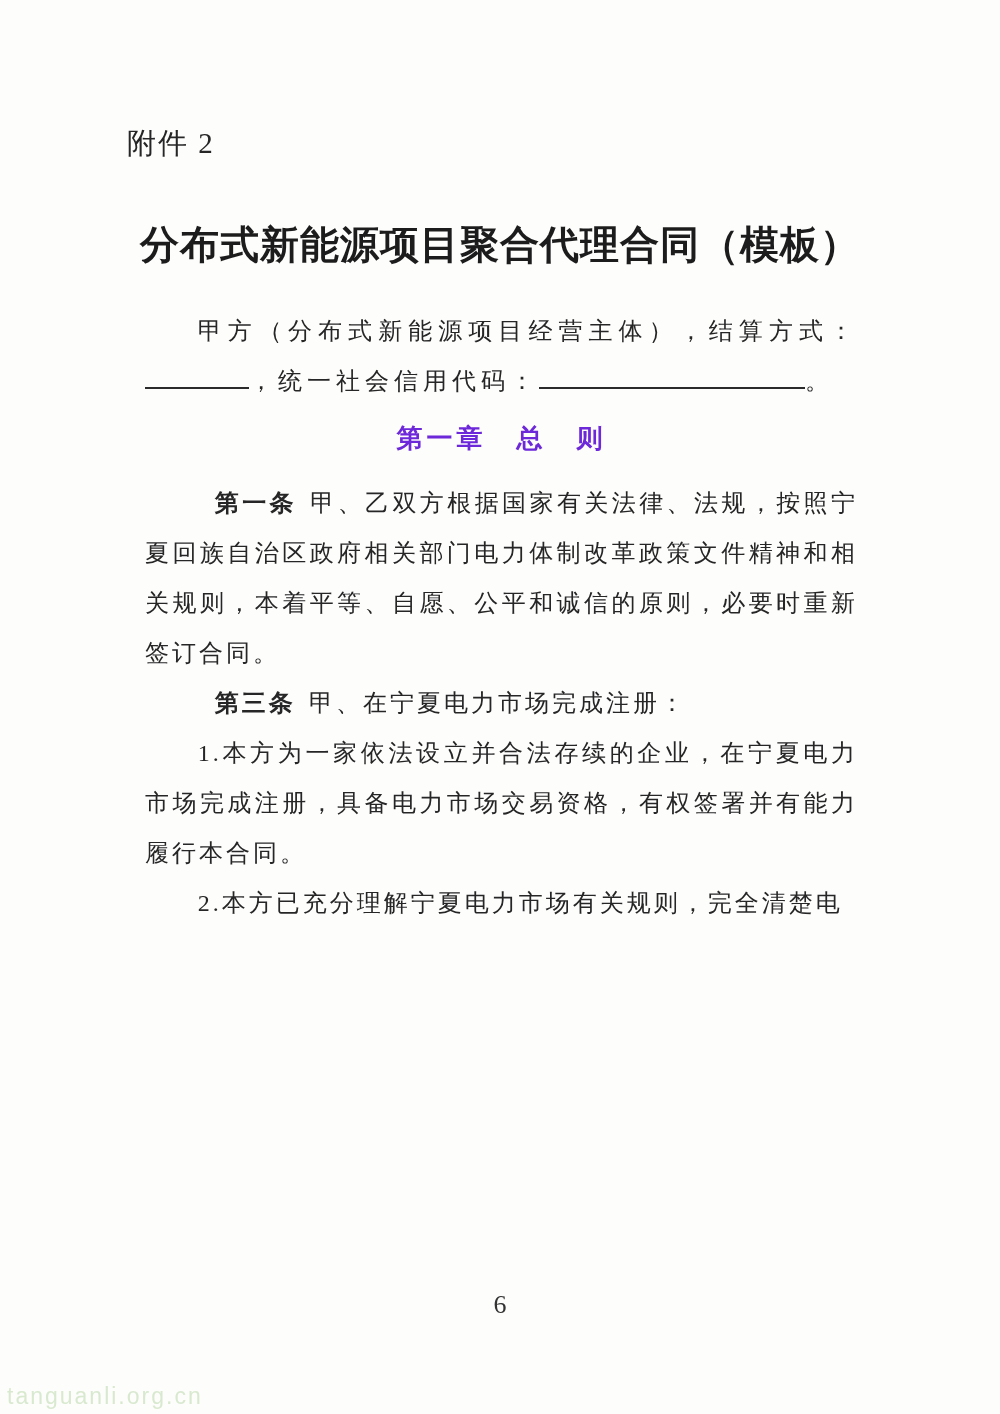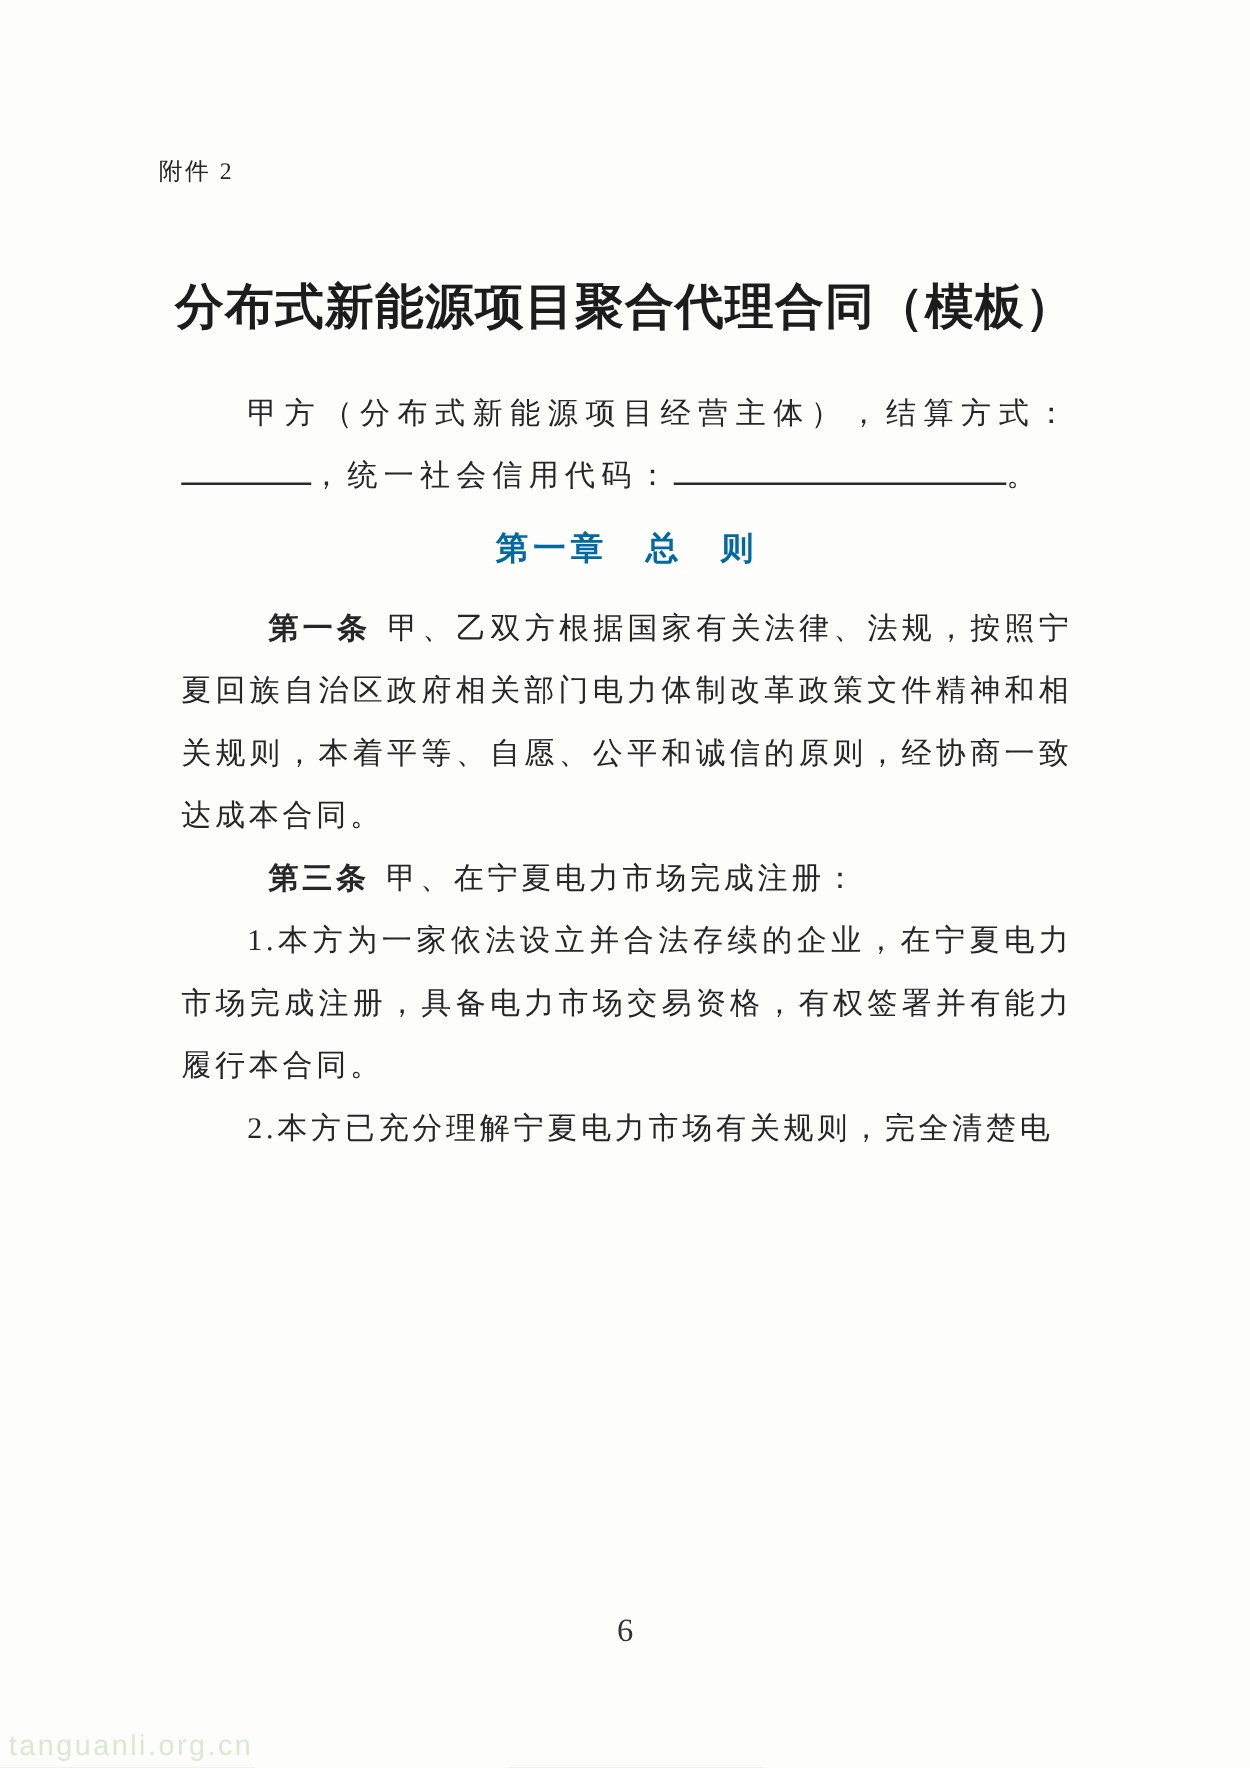--- a/index.html
+++ b/index.html
@@ -14,21 +14,21 @@
     margin: 0 auto;
     background: #fdfdfc;
     overflow: hidden;
     color: #262626;
     font-family: "Liberation Serif", "DejaVu Serif", serif;
   }
   .attachment {
     position: absolute;
     left: 127px;
     top: 124px;
-    font-size: 19px;
+    font-size: 29px;
     letter-spacing: 2px;
   }
   .doc-title {
     position: absolute;
     left: 0;
     top: 170px;
     width: 100%;
     text-align: center;
     font-family: "Liberation Sans", "DejaVu Sans", sans-serif;
     font-weight: bold;
@@ -65,21 +65,21 @@
   .blank-a2 { width: 266px; }
   .blank-b1 { width: 170px; }
   .blank-b2 { width: 208px; }
   .chapter-heading {
     margin: 10px 0 16px 0;
     font-size: 26px;
     font-weight: bold;
     line-height: 46px;
     text-align: center;
     letter-spacing: 4px;
-    color: #0369a1;
+    color: #6d28d9;
   }
   .article-label {
     font-weight: bold;
     margin-right: 0.55em;
     margin-left: 17px;
   }
   .page-number {
     position: absolute;
     left: 0;
     top: 1290px;
@@ -108,21 +108,21 @@
 
   <h1 class="doc-title">分布式新能源项目聚合代理合同（模板）</h1>
 
   <div class="body">
 
     <p class="party party-a"><span>甲方（分布式新能源项目经营主体），结算方式：</span><span class="blank blank-a1"></span><span>，统一社会信用代码：</span><span class="blank blank-a2"></span><span>。</span></p>
 
 
     <h2 class="chapter-heading">第一章　总　则</h2>
 
-    <p class="article"><span class="article-label">第一条</span><span>甲、乙双方根据国家有关法律、法规，按照宁夏回族自治区政府相关部门电力体制改革政策文件精神和相关规则，本着平等、自愿、公平和诚信的原则，经协商一致达成本合同。</span></p>
+    <p class="article"><span class="article-label">第一条</span><span>甲、乙双方根据国家有关法律、法规，按照宁夏回族自治区政府相关部门电力体制改革政策文件精神和相关规则，本着平等、自愿、公平和诚信的原则，必要时重新签订合同。</span></p>
 
 
 
     <p class="article"><span class="article-label">第三条</span><span>甲、在宁夏电力市场完成注册：</span></p>
 
     <p class="list-item">1.本方为一家依法设立并合法存续的企业，在宁夏电力市场完成注册，具备电力市场交易资格，有权签署并有能力履行本合同。</p>
 
     <p class="list-item">2.本方已充分理解宁夏电力市场有关规则，完全清楚电</p>
 
   </div>

